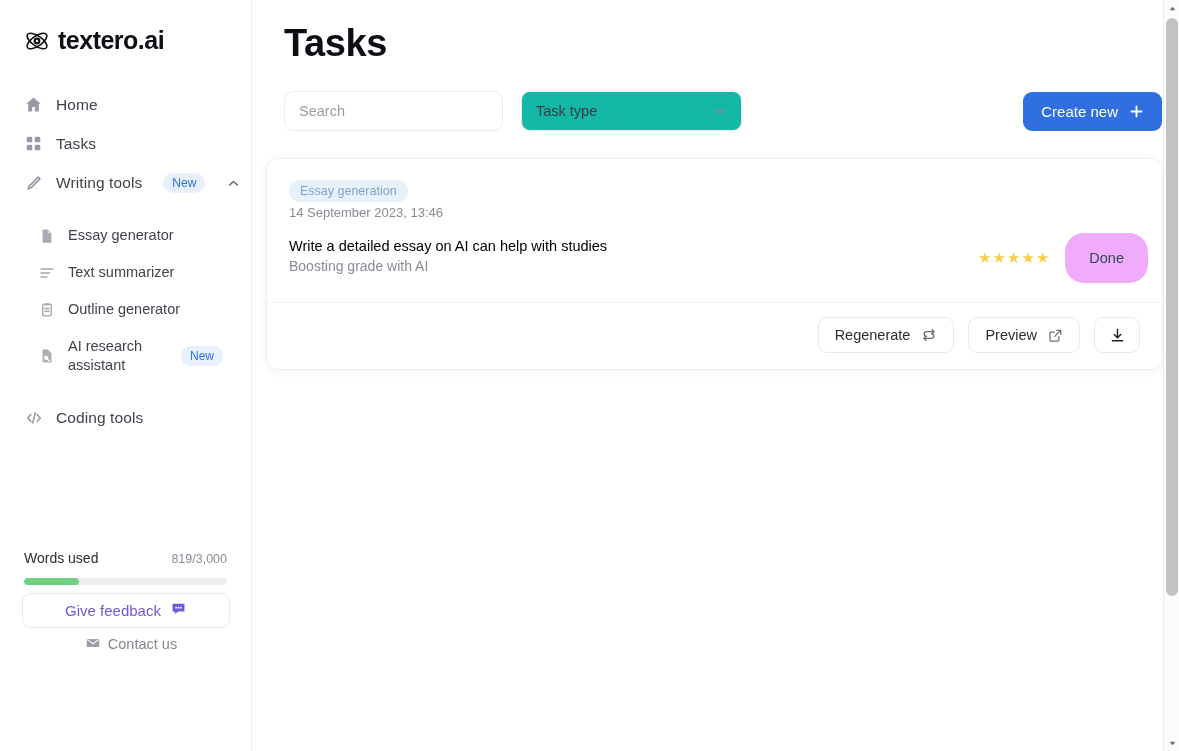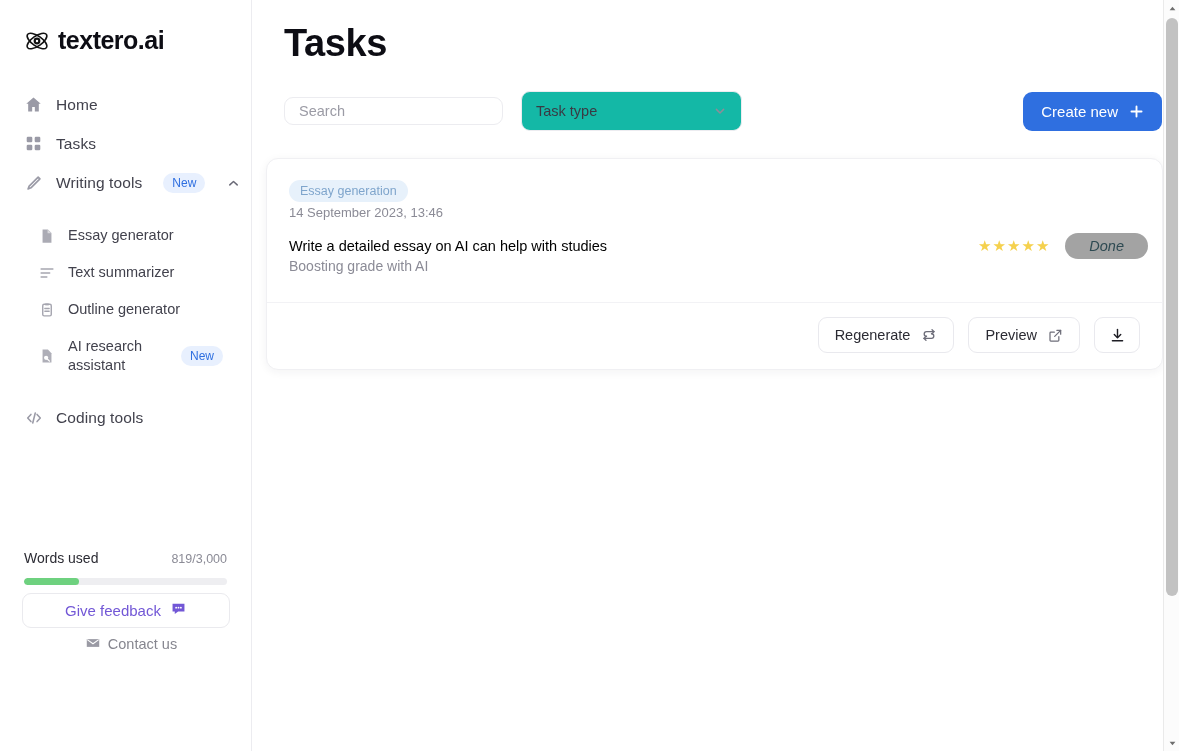--- a/index.html
+++ b/index.html
@@ -95,21 +95,21 @@
     font-size: 38px; font-weight: 700; color: #0d0d14;
     letter-spacing: -0.4px;
     padding: 22px 0 0 32px;
   }
   .toolbar {
     display: flex; align-items: center;
     padding: 26px 0 0 32px;
     gap: 18px;
   }
   .search-box {
-    width: 219px; height: 28px;
+    width: 219px; height: 40px;
     border: 1px solid #ececf0; border-radius: 9px;
     background: #fff;
     display: flex; align-items: center; padding: 0 14px;
   }
   .search-box input {
     border: none; outline: none; width: 100%;
     font-size: 14.5px; color: #3a3a44;
     font-family: "Liberation Sans", sans-serif;
     background: transparent;
   }
@@ -152,24 +152,23 @@
   .card-date { font-size: 13px; color: #8b8b96; margin-top: 3px; }
   .card-title { font-size: 14.5px; color: #000000; margin-top: 18px; }
   .card-sub { font-size: 14px; color: #8b8b96; margin-top: 4px; }
 
   .status-row {
     position: absolute; right: 14px; top: 74px;
     display: flex; align-items: center; gap: 16px;
   }
   .stars { display: flex; gap: 1px; color: #f5d14e; font-size: 15px; letter-spacing: 0px; }
   .done-badge {
-    background: #a3a3a3; color: #2e4a52;
-    border-radius: 19px; padding: 5px 24px;
+    background: #f0abfc; color: #2e4a52;
+    border-radius: 19px; padding: 17px 24px;
     font-size: 14.5px;
-    font-style: italic;
   }
   .card-divider { border-top: 1px solid #f2f2f5; margin-top: 28px; }
   .actions {
     display: flex; justify-content: flex-end; align-items: center;
     gap: 14px; padding: 14px 22px 16px 0;
   }
   .act-btn {
     height: 36px; padding: 0 16px;
     border: 1px solid #e9e9ee; border-radius: 9px;
     background: #fff; cursor: pointer;

